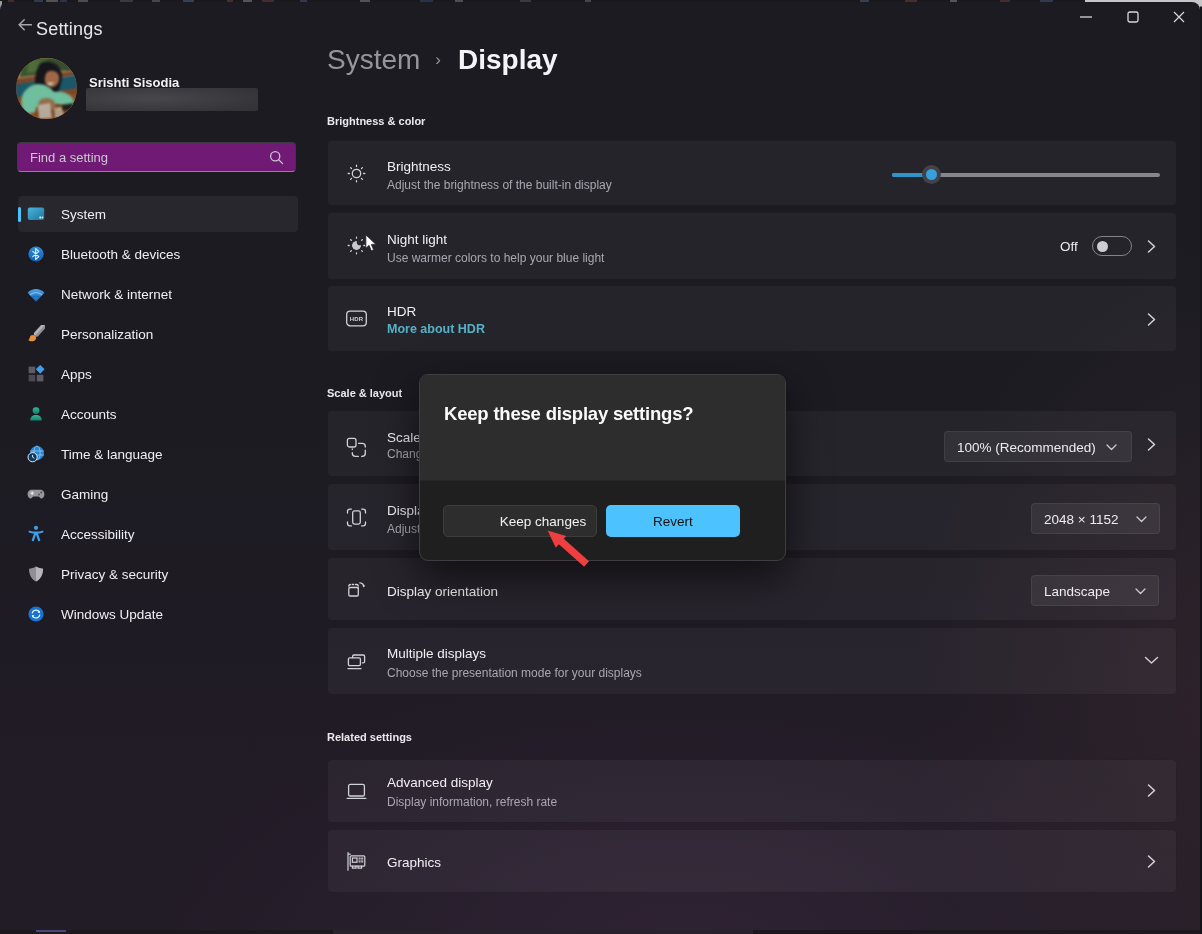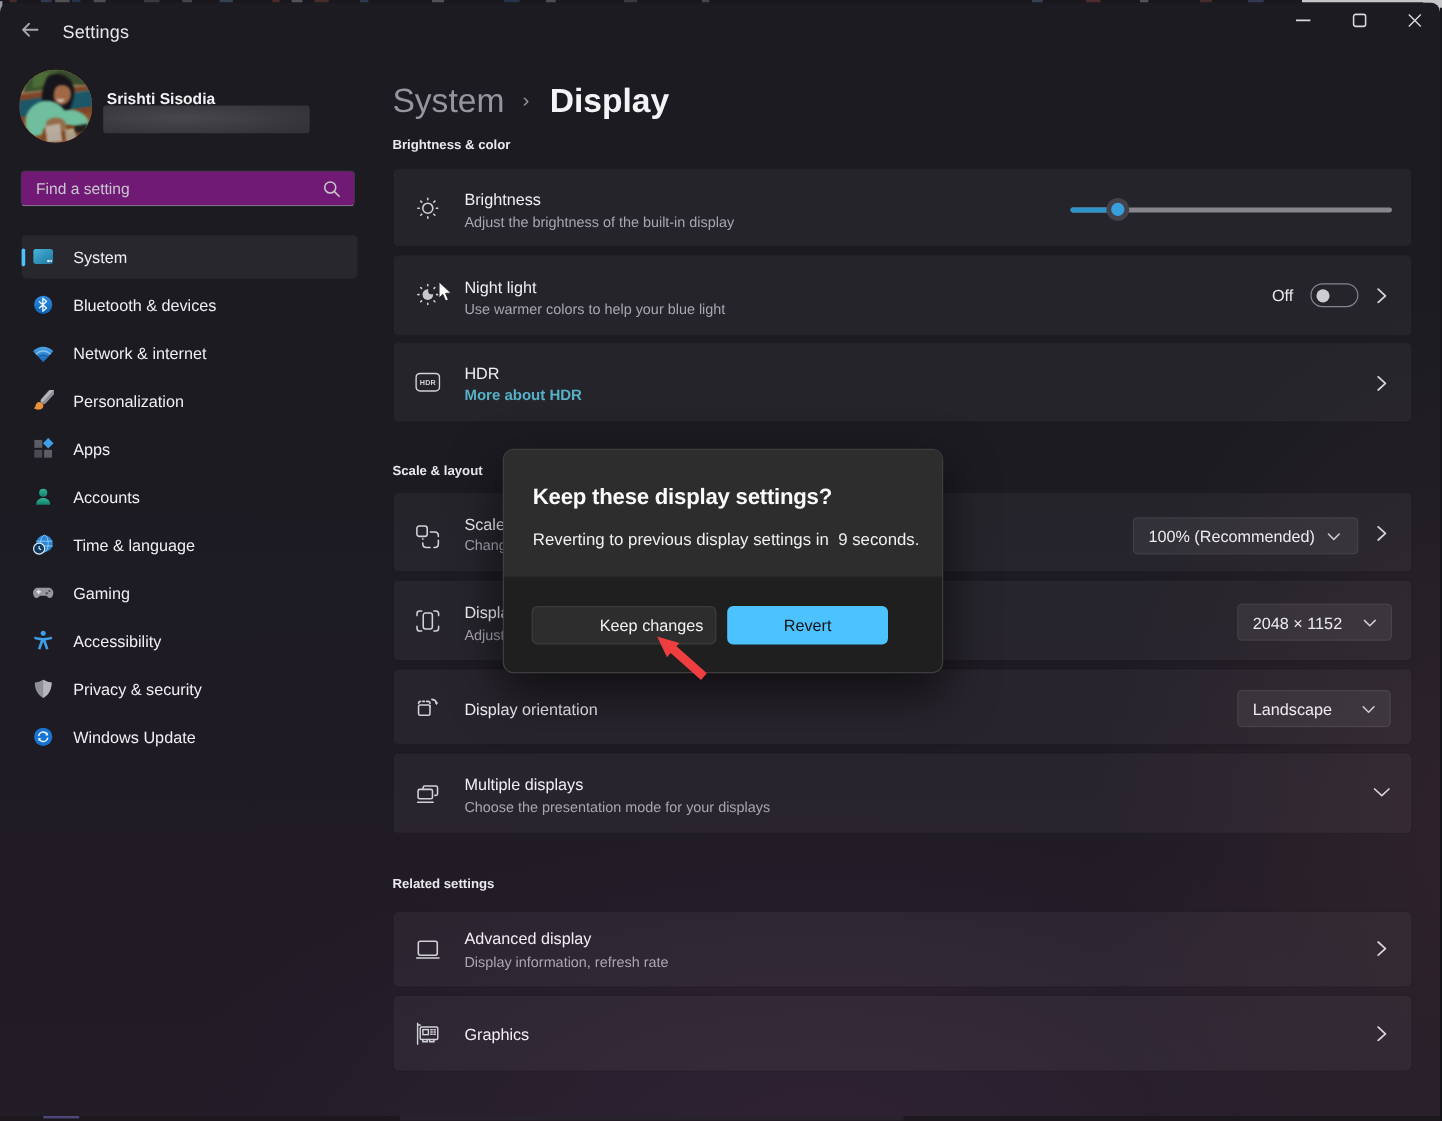--- a/index.html
+++ b/index.html
@@ -11,40 +11,40 @@
 #win { position:absolute; left:0; top:2px; width:1200px; height:928px; border-radius:8px 8px 0 0;
   background:
     radial-gradient(860px 450px at 57% 102%, rgba(62,42,66,.46) 0%, rgba(62,42,66,0) 63%),
     radial-gradient(480px 700px at 102% 74%, rgba(66,45,52,.42) 0%, rgba(66,45,52,0) 65%),
     linear-gradient(180deg, #1c1b22 0%, #1c1b22 45%, #201b25 75%, #221c27 100%);
   overflow:hidden; }
 #strip-bottom { position:absolute; left:0; top:930px; width:1202px; height:4px; background:#1d181e; }
 #rightedge { position:absolute; left:1200px; top:0; width:2px; height:934px; background:linear-gradient(180deg,#c6c5c7 0,#c6c5c7 6px,#17161b 7px,#121117 100%); z-index:3; }
 
 
-.tbtext { position:absolute; left:52px; top:19px; font-size:15px; color:#e8e6ea; letter-spacing:.2px; }
+.tbtext { position:absolute; left:36px; top:19px; font-size:18px; color:#e8e6ea; letter-spacing:.2px; }
 .caption { position:absolute; top:10px; width:14px; height:14px; }
 
 
 #avatar { position:absolute; left:16px; top:58px; width:61px; height:61px; border-radius:50%; overflow:hidden; }
 #uname { position:absolute; left:89px; top:75px; font-size:13px; font-weight:bold; color:#f2f1f3; }
 #redact { position:absolute; left:86px; top:88px; width:172px; height:23px; border-radius:2px;
   background:radial-gradient(120px 16px at 38% 45%, #48474c 0%, #3b3a3f 65%, #343338 100%); }
 #search { position:absolute; left:17px; top:142px; width:279px; height:30px; border-radius:4px;
   background:#701a75; border:1px solid #3a3842; border-bottom:1.5px solid #8a8791; }
 #search .ph { position:absolute; left:12px; top:7px; font-size:13px; color:#c9c7ce; }
 #search svg { position:absolute; right:11px; top:7px; }
 .nav { position:absolute; left:18px; width:280px; height:36px; }
 .nav.sel { background:rgba(255,255,255,.055); border-radius:4px; }
 .nav .pill { position:absolute; left:-0.5px; top:10.5px; width:3px; height:15px; border-radius:2px; background:#4cc2ff; }
 .nav .nicon { position:absolute; left:9px; top:9px; width:18px; height:18px; }
 .nav .ntext { position:absolute; left:43px; top:11px; font-size:13.5px; color:#f0eef2; }
 
 
-#crumb { position:absolute; left:327px; top:68px; font-size:28px; color:#97949d; }
+#crumb { position:absolute; left:327px; top:44px; font-size:28px; color:#97949d; }
 #crumb .sep { font-size:17px; color:#97949d; position:relative; top:-4px; margin:0 17px 0 15px; }
 #crumb .cur { color:#f4f3f6; font-weight:bold; }
 .seclabel { position:absolute; left:327px; font-size:11px; font-weight:bold; color:#ebe9ee; }
 .card { position:absolute; left:327px; width:850px; background:rgba(255,255,255,.042);
   border:1px solid rgba(0,0,0,.22); border-radius:5px; }
 .ricon { position:absolute; left:346px; width:21px; height:21px; }
 .rtitle { position:absolute; left:387px; font-size:13.5px; color:#f1eff3; }
 .rsub { position:absolute; left:387px; font-size:12px; color:#aaa6b1; }
 .link { position:absolute; left:387px; font-size:12.5px; font-weight:bold; color:#56b1c6; }
 .chev { position:absolute; }
@@ -434,21 +434,20 @@
     </svg>
 <div class="rtitle" style="top:855px">Graphics</div>
 <svg class="chev" style="left:1147px;top:855px" width="9" height="13" viewBox="0 0 9 13">
       <path d="M1.5 1 L7.5 6.5 L1.5 12" stroke="#d5d3da" stroke-width="1.5" fill="none" stroke-linecap="round" stroke-linejoin="round"></path>
     </svg>
 </div>
 
 <div id="dialog">
  <div class="head"></div>
  <div class="dtitle">Keep these display settings?</div>
- <div class="dmsg">Reverting to previous display settings in&nbsp; 9 seconds.</div>
  <div class="btn" id="btn-keep">Keep changes</div>
  <div class="btn" id="btn-revert">Revert</div>
 </div>
 <svg id="redarrow" width="58" height="58" viewBox="0 0 58 58">
  <polygon points="6.6,11.4 25.2,16.9 14.8,28.7" fill="#ee3e40"></polygon>
     <line x1="17.5" y1="19.9" x2="45.6" y2="44.9" stroke="#ee3e40" stroke-width="7.4"></line>
 </svg>
 <svg id="cursor1" width="13.2" height="18.5" viewBox="0 0 15 21">
  <path d="M1 1 L1 16.2 L4.6 12.9 L7.2 19 L9.8 17.9 L7.2 11.9 L12.2 11.6 Z" fill="#fdfdfd" stroke="#2a2a2a" stroke-width="0.9"></path>
 </svg>

